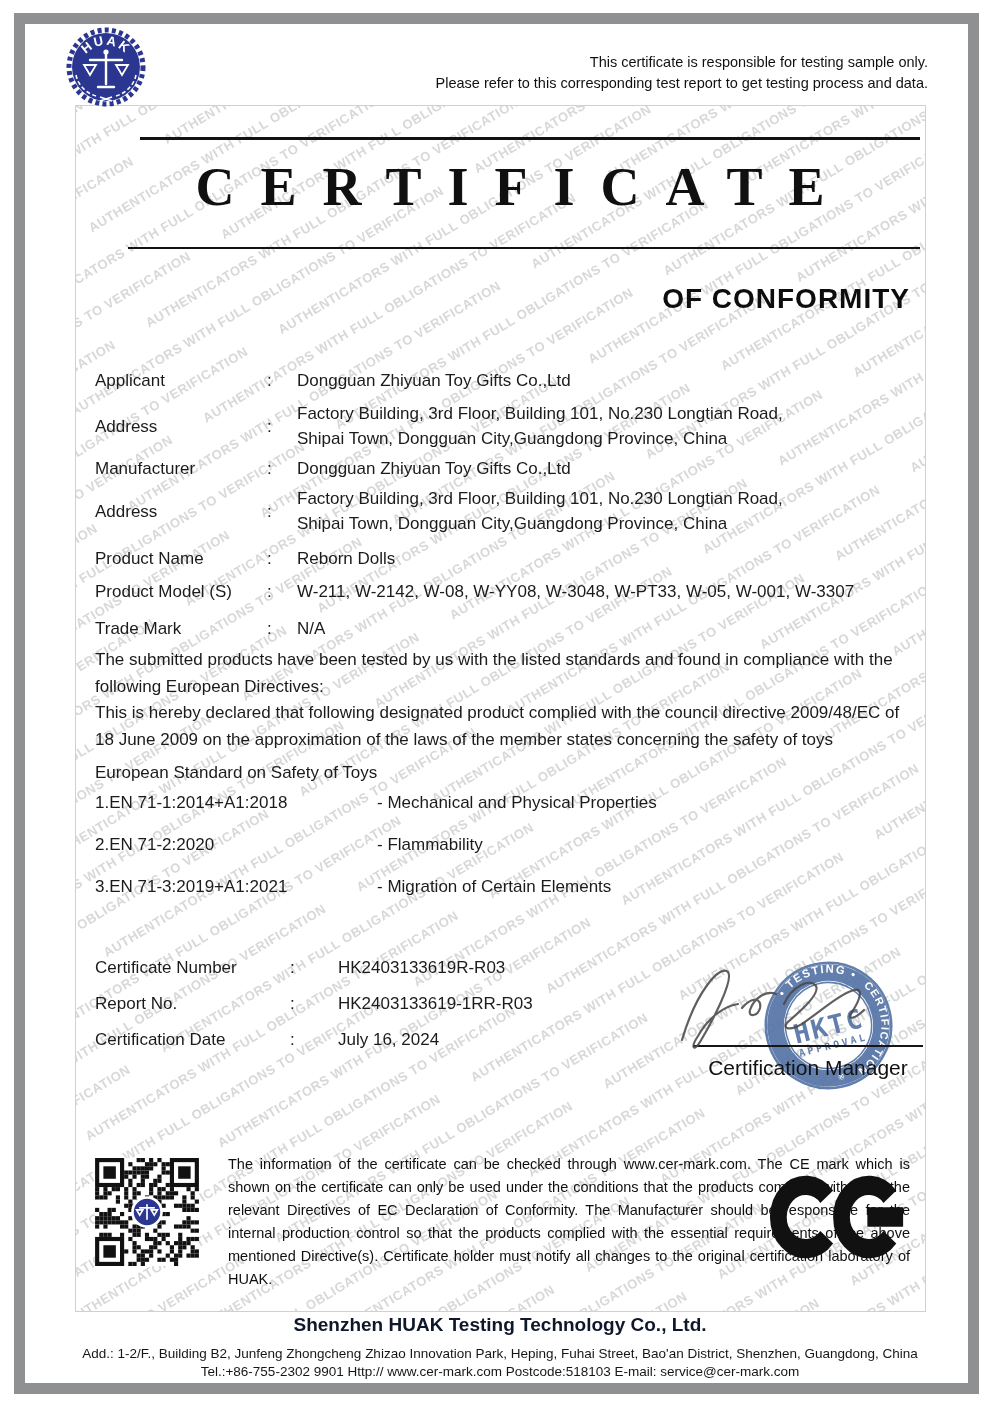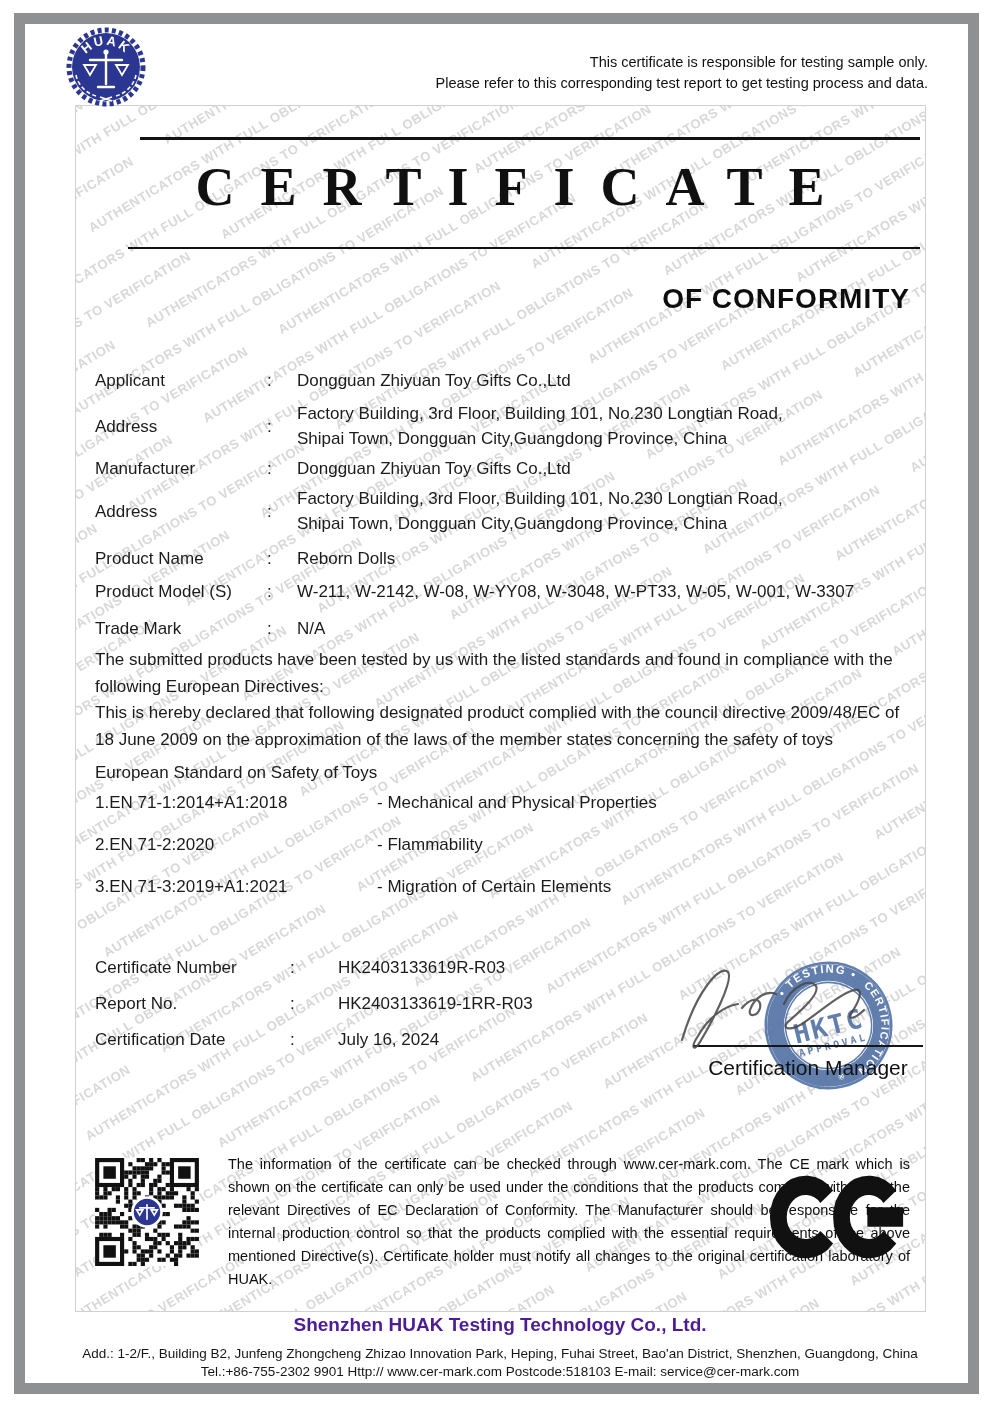--- a/index.html
+++ b/index.html
@@ -60,21 +60,21 @@
             font-size:21px;color:#111;}
   .stamp{position:absolute;left:760px;top:957px;opacity:.92;}
   .signature{position:absolute;left:668px;top:948px;z-index:4;}
   
   .qr{position:absolute;left:95px;top:1158px;}
   .notice{position:absolute;left:228px;top:1153px;width:682px;font-size:14.5px;
           line-height:23px;text-align:justify;color:#0f0f0f;}
   .ce{position:absolute;left:770px;top:1166px;}
   
   .footer{position:absolute;left:40px;top:1314px;width:920px;text-align:center;z-index:2;}
-  .footer .company{font-size:19px;font-weight:bold;color:#4c1d95;margin-bottom:9px;}
+  .footer .company{font-size:19px;font-weight:bold;color:#0f172a;margin-bottom:9px;}
   .footer .addr,.footer .contact{font-size:13.5px;line-height:18px;color:#161616;}
 </style>
 </head>
 <body>
 
 <div class="page">
 
   <div class="frame"></div>
 
   <div class="wm-box">

